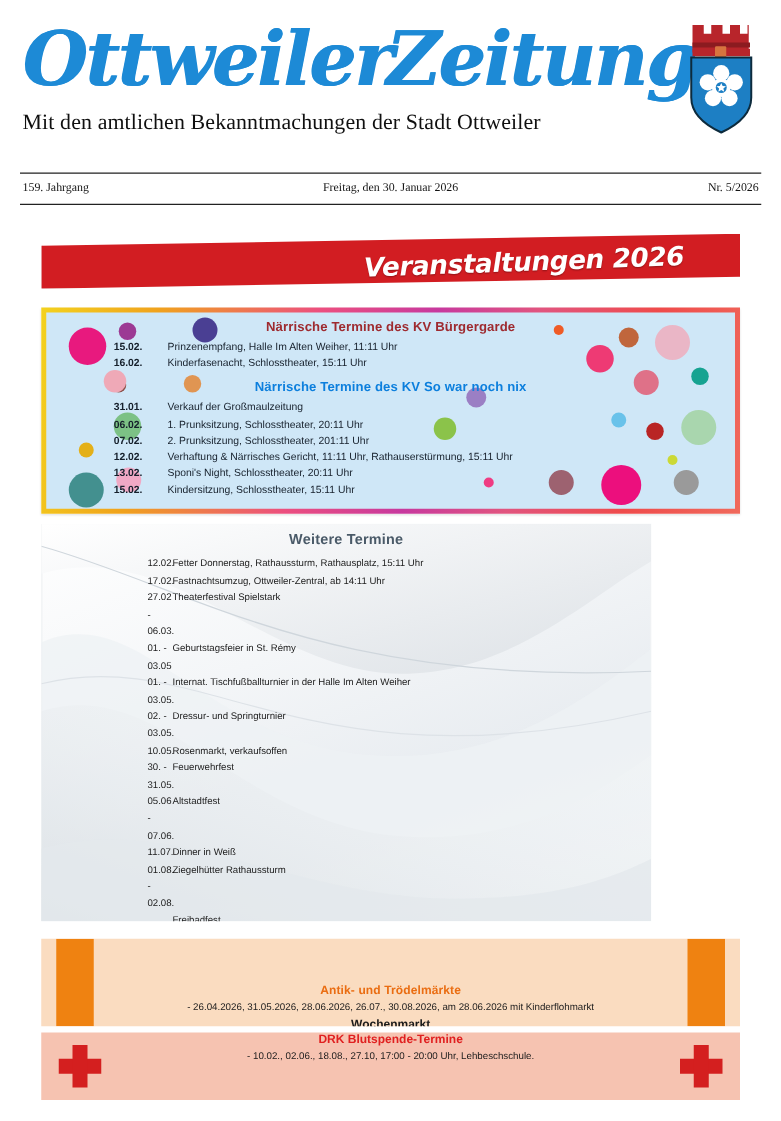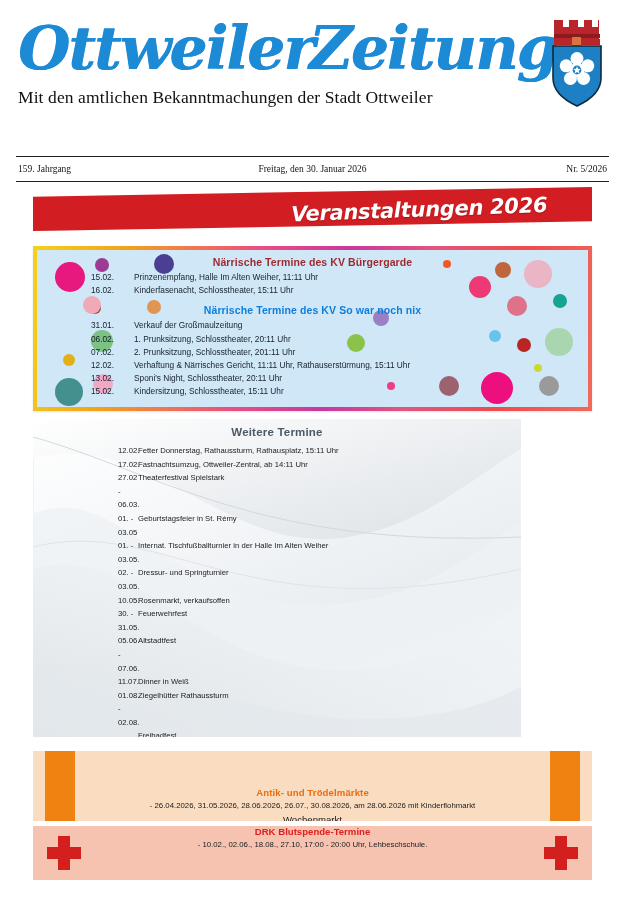--- a/index.html
+++ b/index.html
@@ -32,21 +32,21 @@
     color:#101010;
     margin-top:5px;
     letter-spacing:0.1px;
   }
 
   
   .crest { position:absolute; right:16px; top:14px; width:64px; height:96px; }
 
   
   .issuebar {
-    position:absolute; left:16px; right:16px; top:156px; height:26px;
+    position:absolute; left:16px; right:16px; top:138px; height:26px;
     border-top:1.4px solid #222; border-bottom:1.4px solid #222;
     display:flex; align-items:center;
     font-family:"Liberation Serif", serif;
     font-size:9.5px; color:#141414;
   }
   .issuebar .l { width:33%; text-align:left; padding-left:2px; }
   .issuebar .c { width:34%; text-align:center; }
   .issuebar .r { width:33%; text-align:right; padding-right:2px; }
 
   
@@ -85,21 +85,21 @@
   .dot { position:absolute; border-radius:50%; }
   .fa-head {
     position:relative; z-index:3;
     text-align:center;
     font-size:10.5px; font-weight:700;
     letter-spacing:0.1px;
   }
   .fa-head.one { color:#9e2a2f; margin-top:6px; }
   .fa-head.two { color:#0c7fdd; margin-top:7px; }
   .fa-row { position:relative; z-index:3; display:flex; font-size:8.3px; line-height:13.2px; color:#16202c; }
-  .fa-row .d { width:97px; text-align:right; padding-right:20px; flex:none; }
+  .fa-row .d { width:97px; text-align:right; padding-right:20px; flex:none;font-weight:bold; }
   .fa-row .t { flex:1; }
   .fa-list { margin-top:3px; }
 
   
   .weitere {
     position:absolute; left:33px; top:419px; width:488px; height:318px;
     background:linear-gradient(160deg,#ffffff 0%,#f4f6f8 35%,#e9edf1 62%,#f7f9fa 100%);
     overflow:hidden;
     box-shadow:0 0 0 1px #f0f2f4 inset;
   }
@@ -121,21 +121,21 @@
     background:#fadcc0; overflow:hidden;
   }
   .markets .bar-l, .markets .bar-r {
     position:absolute; top:0; width:30px; height:100%; background:#ef8211;
   }
   .markets .bar-l { left:12px; }
   .markets .bar-r { right:12px; }
   .mk-body { position:relative; z-index:3; text-align:center; padding-top:4px;margin-top:32px; }
   .mk-h1 { font-size:9.6px; font-weight:700; color:#ea6d12; letter-spacing:0.1px; }
   .mk-line { font-size:7.8px; color:#1b1b1b; margin-top:3px; }
-  .mk-h2 { font-size:9.6px; font-weight:400; color:#1a1a1a; margin-top:4px; }
+  .mk-h2 { font-size:9.6px; font-weight:700; color:#1a1a1a; margin-top:4px; }
   .mk-line2 { font-size:7.8px; color:#1b1b1b; margin-top:3px; text-align:left; padding-left:78px; }
 
   
   .drk {
     position:absolute; left:33px; top:826px; width:559px; height:54px;
     background:#f6c3b1; overflow:hidden;
   }
   .cross { position:absolute; top:50%; transform:translateY(-50%); width:34px; height:34px; }
   .cross.l { left:14px; }
   .cross.r { right:14px; }

